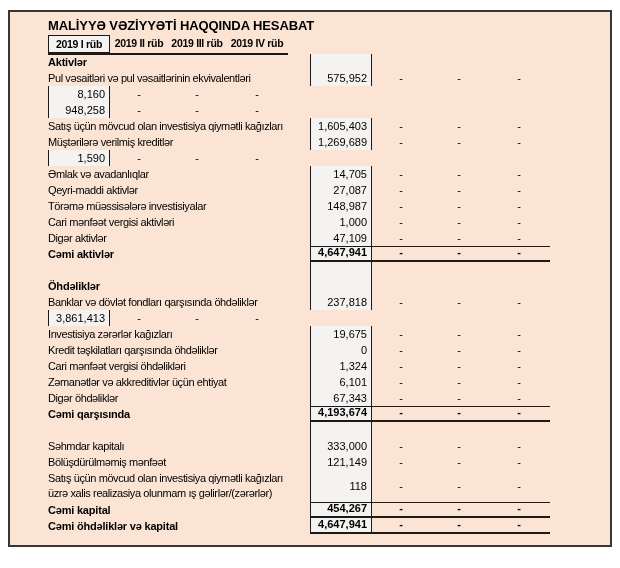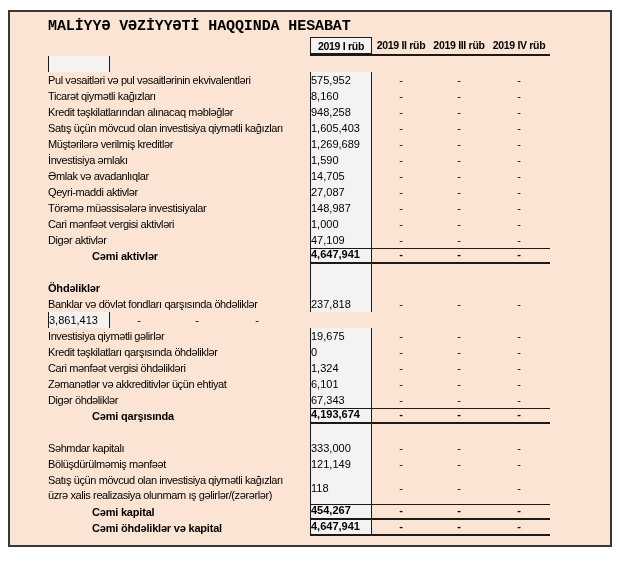--- a/index.html
+++ b/index.html
@@ -20,50 +20,49 @@
     overflow:hidden;
   }
   .panel{
     position:absolute;left:8px;top:10px;width:604px;height:537px;
     border:2px solid var(--panel-border);
     background:var(--panel-bg);
     overflow:hidden;
   }
   .title{
     margin:6px 0 0 38px;
-    font-size:15px;font-weight:bold;letter-spacing:-0.1px;
+    font-size:13px;font-weight:bold;letter-spacing:-0.1px;
     white-space:nowrap;
-    font-family:Liberation Mono, monospace;
   }
   .table{margin-left:38px;margin-top:1px;width:502px;}
   .row{display:flex;height:16px;line-height:16px;font-size:11px;}
-  .row.header-row{height:19px;line-height:16px;margin-top:2px;}
+  .row.header-row{height:19px;line-height:16px;margin-top:2px;flex-direction:column;}
   .row.tall{height:32px;line-height:32px;}
   .label-cell{
     width:262px;letter-spacing:-0.4px;white-space:nowrap;overflow:hidden;
   }
   .tall .label-cell{white-space:pre-line;line-height:15px;padding-top:1px;}
   .section-header-row .label-cell{font-weight:bold;letter-spacing:-0.2px;}
   .cols{display:flex;width:240px;}
   .val-cell{
     width:62px;
     background:var(--col-bg);
     border-left:1.5px solid var(--line);
     border-right:1.5px solid var(--line);
-    text-align:left;padding-right:4px;
+    text-align:right;padding-right:4px;
   }
   .dash-cell{width:58px;text-align:center;}
   .dash-cell.last{width:62px;}
   
   .header-row .label-cell{border:none;}
   .header-row .cols{border-bottom:2px solid var(--line);}
   .hdr-cell{font-weight:bold;text-align:center;font-size:10.5px;letter-spacing:-0.3px;}
   .hdr-cell.hdr-first{border:1.5px solid var(--line);background:var(--col-bg);}
   
-  .total-row{font-weight:bold;margin-left:44px;}
+  .total-row{font-weight:bold;}
   .total-row .cols{border-top:1.5px solid var(--line);border-bottom:2.5px solid var(--line);line-height:11px;}
   .total-row.total-follow .cols{border-top:none;line-height:12.5px;}
   .total-row .label-cell{line-height:16px;letter-spacing:-0.2px;}
 </style>
 </head>
 <body>
 
 <div class="panel">
   <div class="title">MALİYYƏ VƏZİYYƏTİ HAQQINDA HESABAT</div>
   <div class="table">
@@ -71,47 +70,46 @@
       <div class="label-cell"></div>
       <div class="cols" id="header-cols">
           <div class="hdr-cell hdr-first" style="width: 62px;">2019 I rüb</div>
           <div class="hdr-cell" style="width: 58px;">2019 II rüb</div>
           <div class="hdr-cell" style="width: 58px;">2019 III rüb</div>
           <div class="hdr-cell last" style="width: 62px;">2019 IV rüb</div>
         </div>
     </div>
     <div id="table-body">
         <div class="row section-header-row">
+          <div class="label-cell">Aktivlər</div>
           <div class="cols">
             <div class="val-cell"></div>
             <div class="dash-cell"></div>
             <div class="dash-cell"></div>
             <div class="dash-cell last"></div>
           </div>
         </div>
         <div class="row">
           <div class="label-cell">Pul vəsaitləri və pul vəsaitlərinin ekvivalentləri</div>
           <div class="cols">
             <div class="val-cell">575,952</div>
             <div class="dash-cell">-</div>
             <div class="dash-cell">-</div>
             <div class="dash-cell last">-</div>
           </div>
         </div>
         <div class="row">
-          <div class="label-cell">Ticarət qiymətli kağızları</div>
           <div class="cols">
             <div class="val-cell">8,160</div>
             <div class="dash-cell">-</div>
             <div class="dash-cell">-</div>
             <div class="dash-cell last">-</div>
           </div>
         </div>
         <div class="row">
-          <div class="label-cell">Kredit təşkilatlarından alınacaq məbləğlər</div>
           <div class="cols">
             <div class="val-cell">948,258</div>
             <div class="dash-cell">-</div>
             <div class="dash-cell">-</div>
             <div class="dash-cell last">-</div>
           </div>
         </div>
         <div class="row">
           <div class="label-cell">Satış üçün mövcud olan investisiya qiymətli kağızları</div>
           <div class="cols">
@@ -124,21 +122,20 @@
         <div class="row">
           <div class="label-cell">Müştərilərə verilmiş kreditlər</div>
           <div class="cols">
             <div class="val-cell">1,269,689</div>
             <div class="dash-cell">-</div>
             <div class="dash-cell">-</div>
             <div class="dash-cell last">-</div>
           </div>
         </div>
         <div class="row">
-          <div class="label-cell">İnvestisiya əmlakı</div>
           <div class="cols">
             <div class="val-cell">1,590</div>
             <div class="dash-cell">-</div>
             <div class="dash-cell">-</div>
             <div class="dash-cell last">-</div>
           </div>
         </div>
         <div class="row">
           <div class="label-cell">Əmlak və avadanlıqlar</div>
           <div class="cols">
@@ -222,21 +219,21 @@
         </div>
         <div class="row">
           <div class="cols">
             <div class="val-cell">3,861,413</div>
             <div class="dash-cell">-</div>
             <div class="dash-cell">-</div>
             <div class="dash-cell last">-</div>
           </div>
         </div>
         <div class="row">
-          <div class="label-cell">Investisiya qiymətli gəlirlər</div>
+          <div class="label-cell">Investisiya zərərlər kağızları</div>
           <div class="cols">
             <div class="val-cell">19,675</div>
             <div class="dash-cell">-</div>
             <div class="dash-cell">-</div>
             <div class="dash-cell last">-</div>
           </div>
         </div>
         <div class="row">
           <div class="label-cell">Kredit təşkilatları qarşısında öhdəliklər</div>
           <div class="cols">

